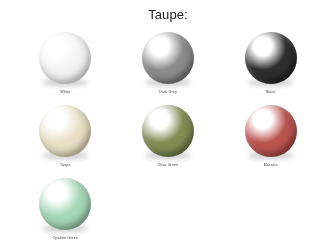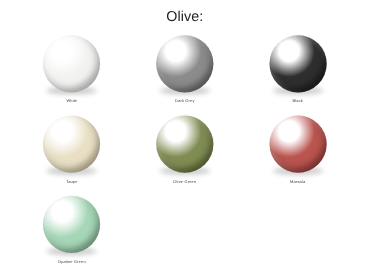--- a/index.html
+++ b/index.html
@@ -91,21 +91,21 @@
     line-height: 6px;
     letter-spacing: 0.15px;
     white-space: nowrap;
   }
 </style>
 </head>
 <body style="background: rgb(255, 255, 255);">
 
 <div class="page">
 
-  <div class="title">Olive:</div>
+  <div class="title">Taupe:</div>
 
   <div class="swatch-grid">
 
     <div class="cell">
       <div class="sphere-wrap">
         <div class="shadow"></div>
         <div class="sphere" id="s0" style="background: radial-gradient(circle at 34% 28%, rgba(255, 255, 255, 0.55) 0%, rgba(255, 255, 255, 0.12) 18%, rgb(242, 242, 240) 46%, rgb(242, 242, 240) 62%, rgb(214, 214, 210) 92%, rgb(214, 214, 210) 100%); box-shadow: rgba(0, 0, 0, 0.28) -3px -4px 7px inset, rgba(255, 255, 255, 0.28) 3px 3px 6px inset;">
             <span class="hl"></span>
           </div>
       </div>

